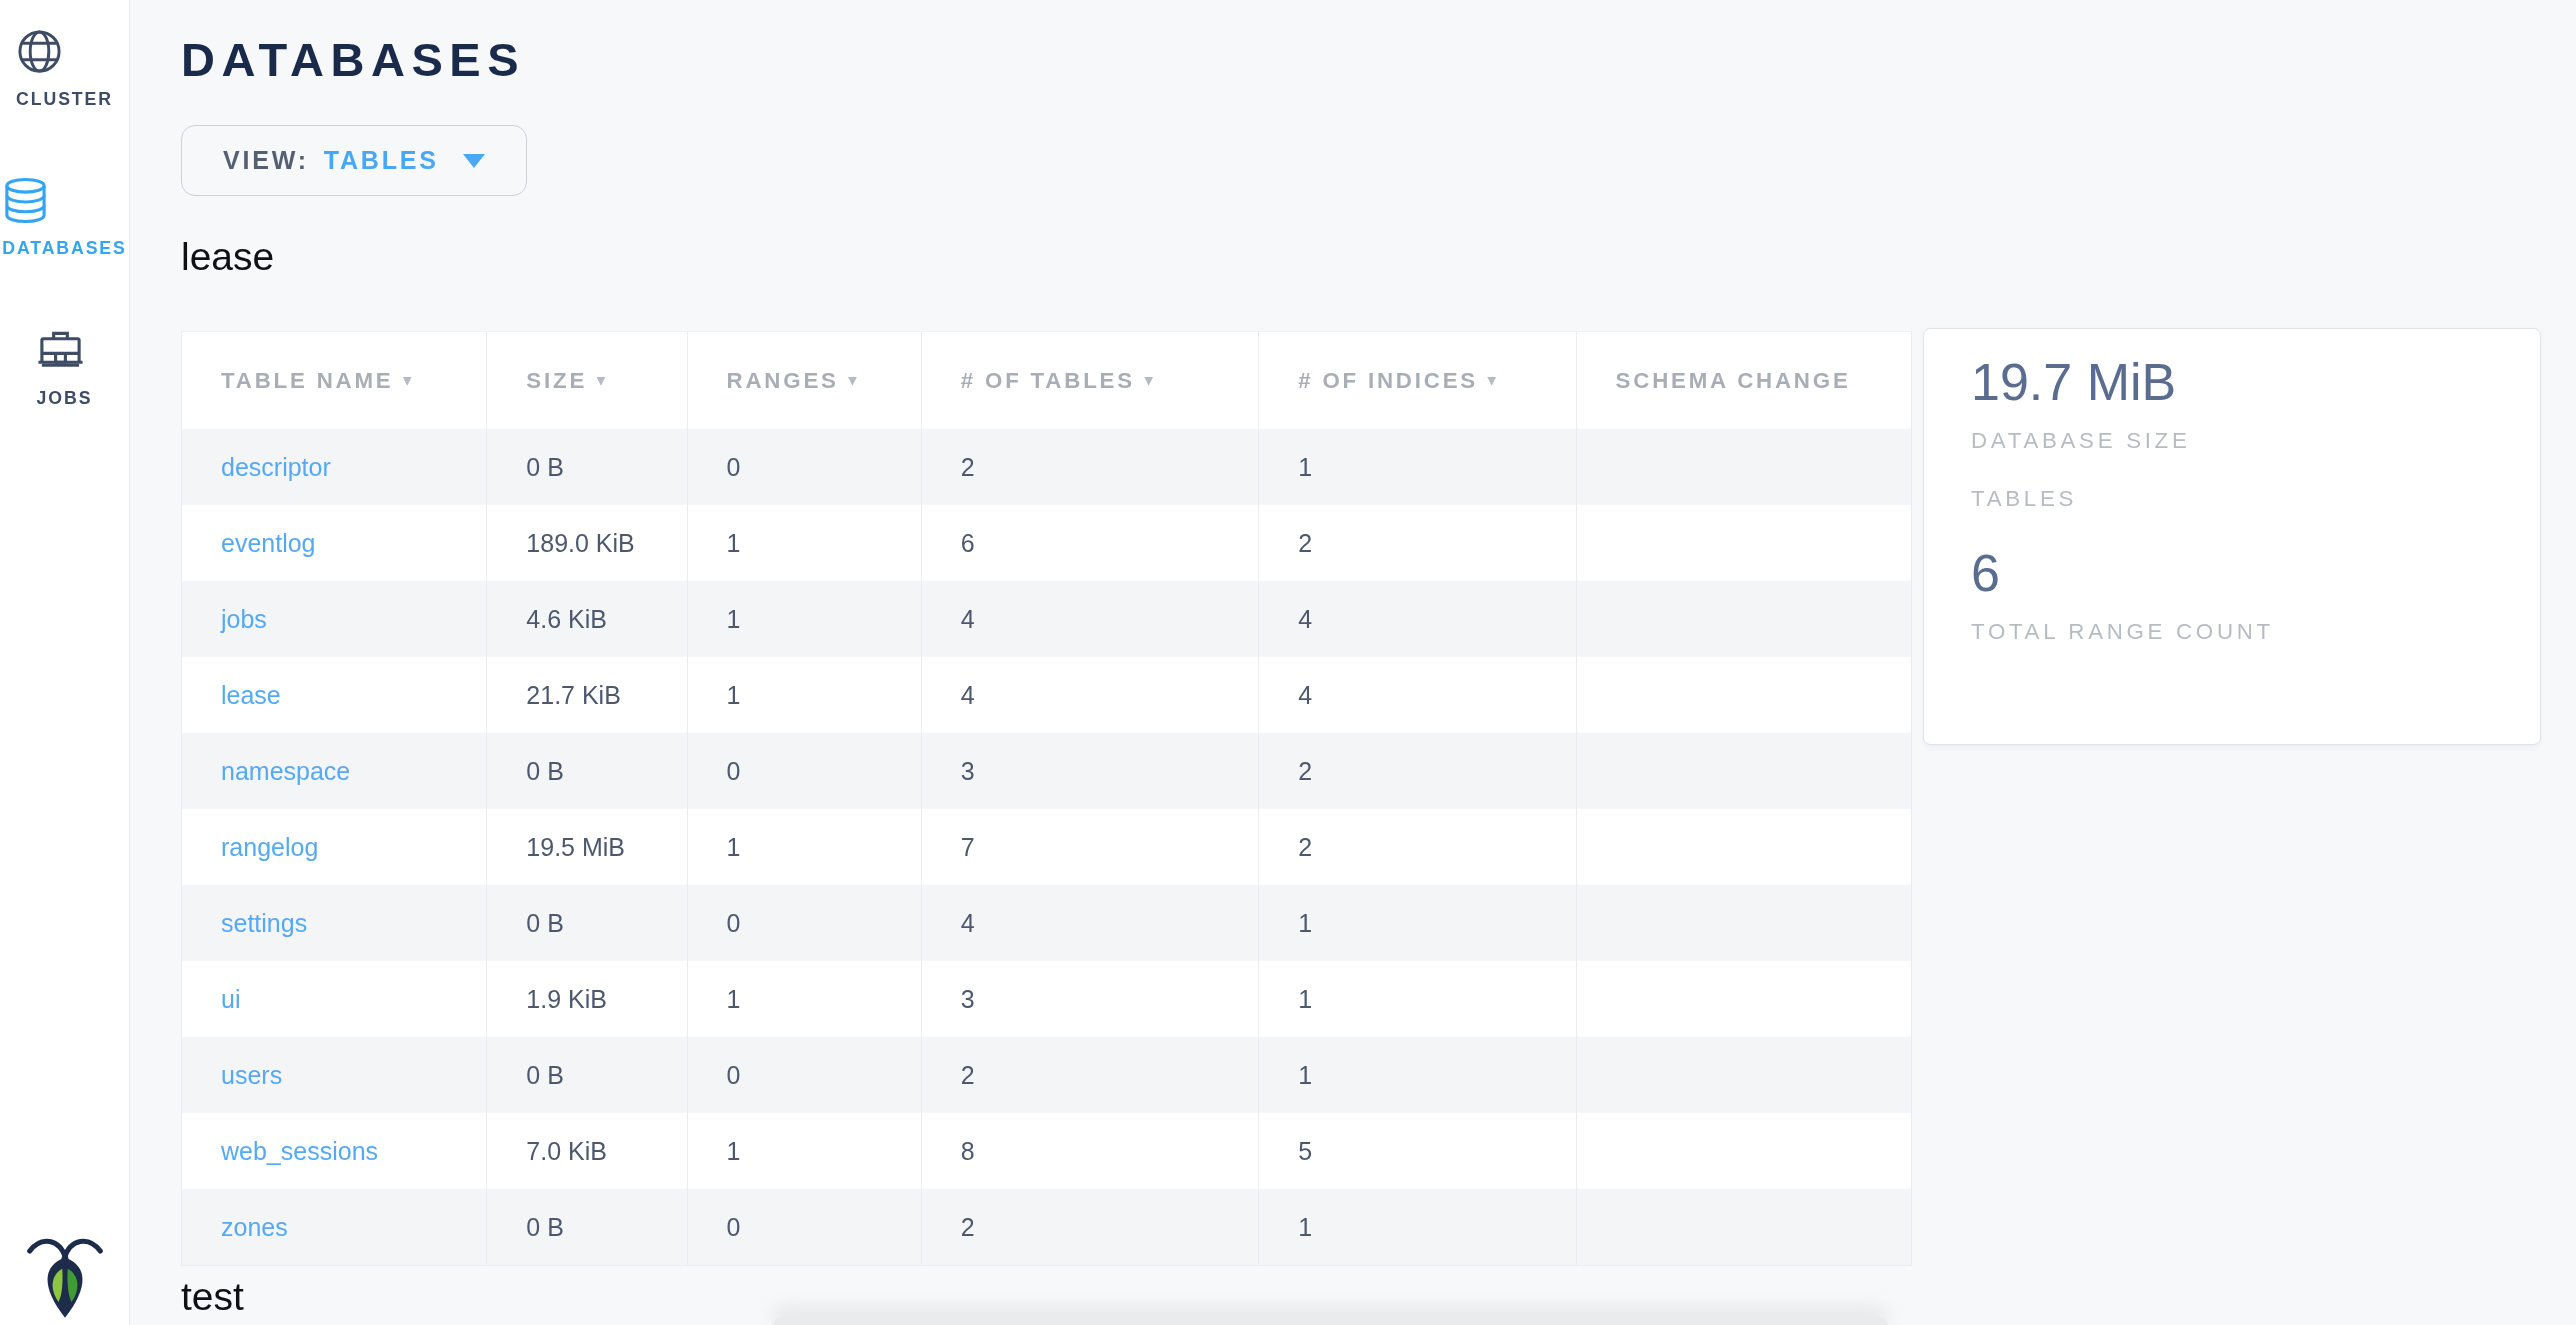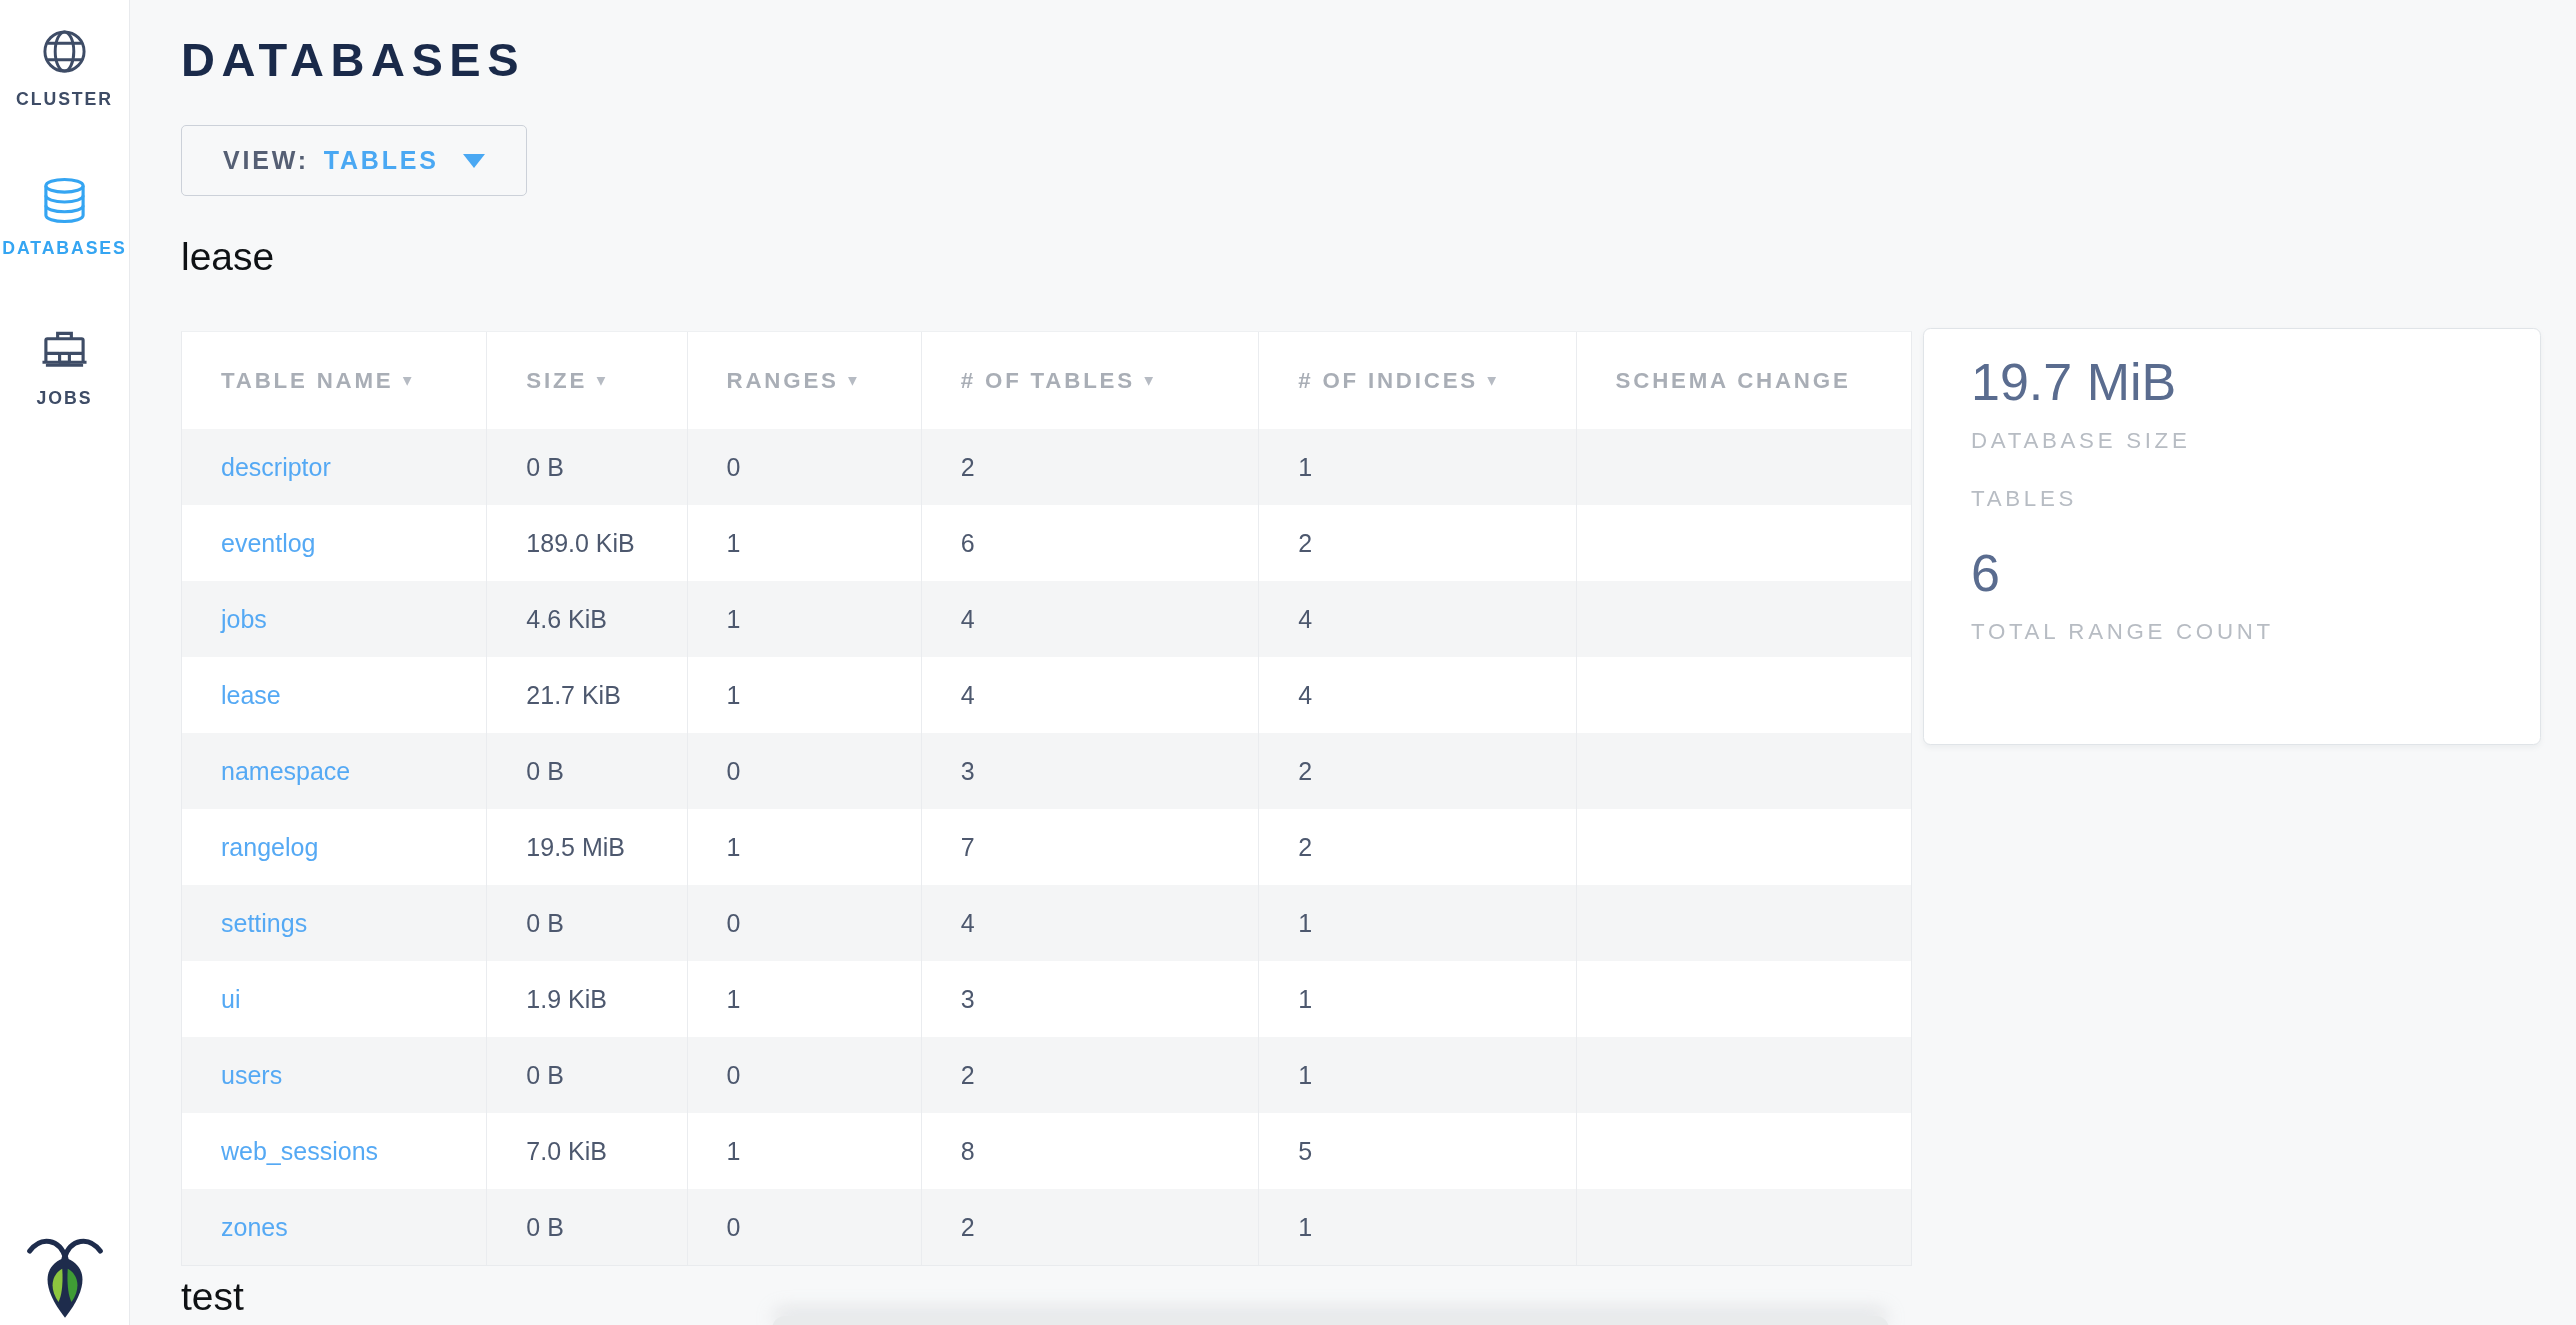--- a/index.html
+++ b/index.html
@@ -12,34 +12,34 @@
     color:#4d586e;
   }
 
   
   .sidebar {
     position:absolute; left:0; top:0; bottom:0; width:130px;
     background:#ffffff; border-right:1.9px solid #e8eaed;
     display:flex; flex-direction:column; align-items:center;
   }
   .side-nav { display:flex; flex-direction:column; align-items:center; margin-top:28px; gap:67px; }
-  .side-item { display:flex; flex-direction:column; align-items:center; gap:11.2px; cursor:pointer; text-decoration:none; }
+  .side-item { display:flex; flex-direction:column; align-items:flex-start; gap:11.2px; cursor:pointer; text-decoration:none; }
   .side-item .lbl { font-size:17.7px; font-weight:700; letter-spacing:1.9px; color:#3e4c66; }
   .side-item.active .lbl { color:#35a5f2; }
   .side-logo { position:absolute; bottom:1.9px; left:50%; transform:translateX(-50%); }
 
   
   .page-title {
     position:absolute; left:181px; top:32px;
     font-size:47px; font-weight:700; letter-spacing:6.5px; color:#1a2a4a;
   }
   .view-btn {
     position:absolute; left:181px; top:125px; height:71px;
     display:inline-flex; align-items:center; gap:15px;
-    padding:0 41px; border:1.9px solid #ccd1d9; border-radius:5px;
+    padding:0 41px; border:1.9px solid #ccd1d9; border-radius:14px;
     font-size:25px; letter-spacing:2.8px; cursor:pointer; background:transparent;
   }
   .view-btn .vlabel { color:#555f74; font-weight:700; }
   .view-btn .vvalue { color:#4aa8f3; font-weight:700; }
   .caret-down {
     width:0; height:0; margin-left:9.3px;
     border-left:11.2px solid transparent; border-right:11.2px solid transparent;
     border-top:14px solid #4aa8f3;
   }
   .section-title { position:absolute; left:181px; font-size:39px; font-weight:400; color:#0f1215; }

